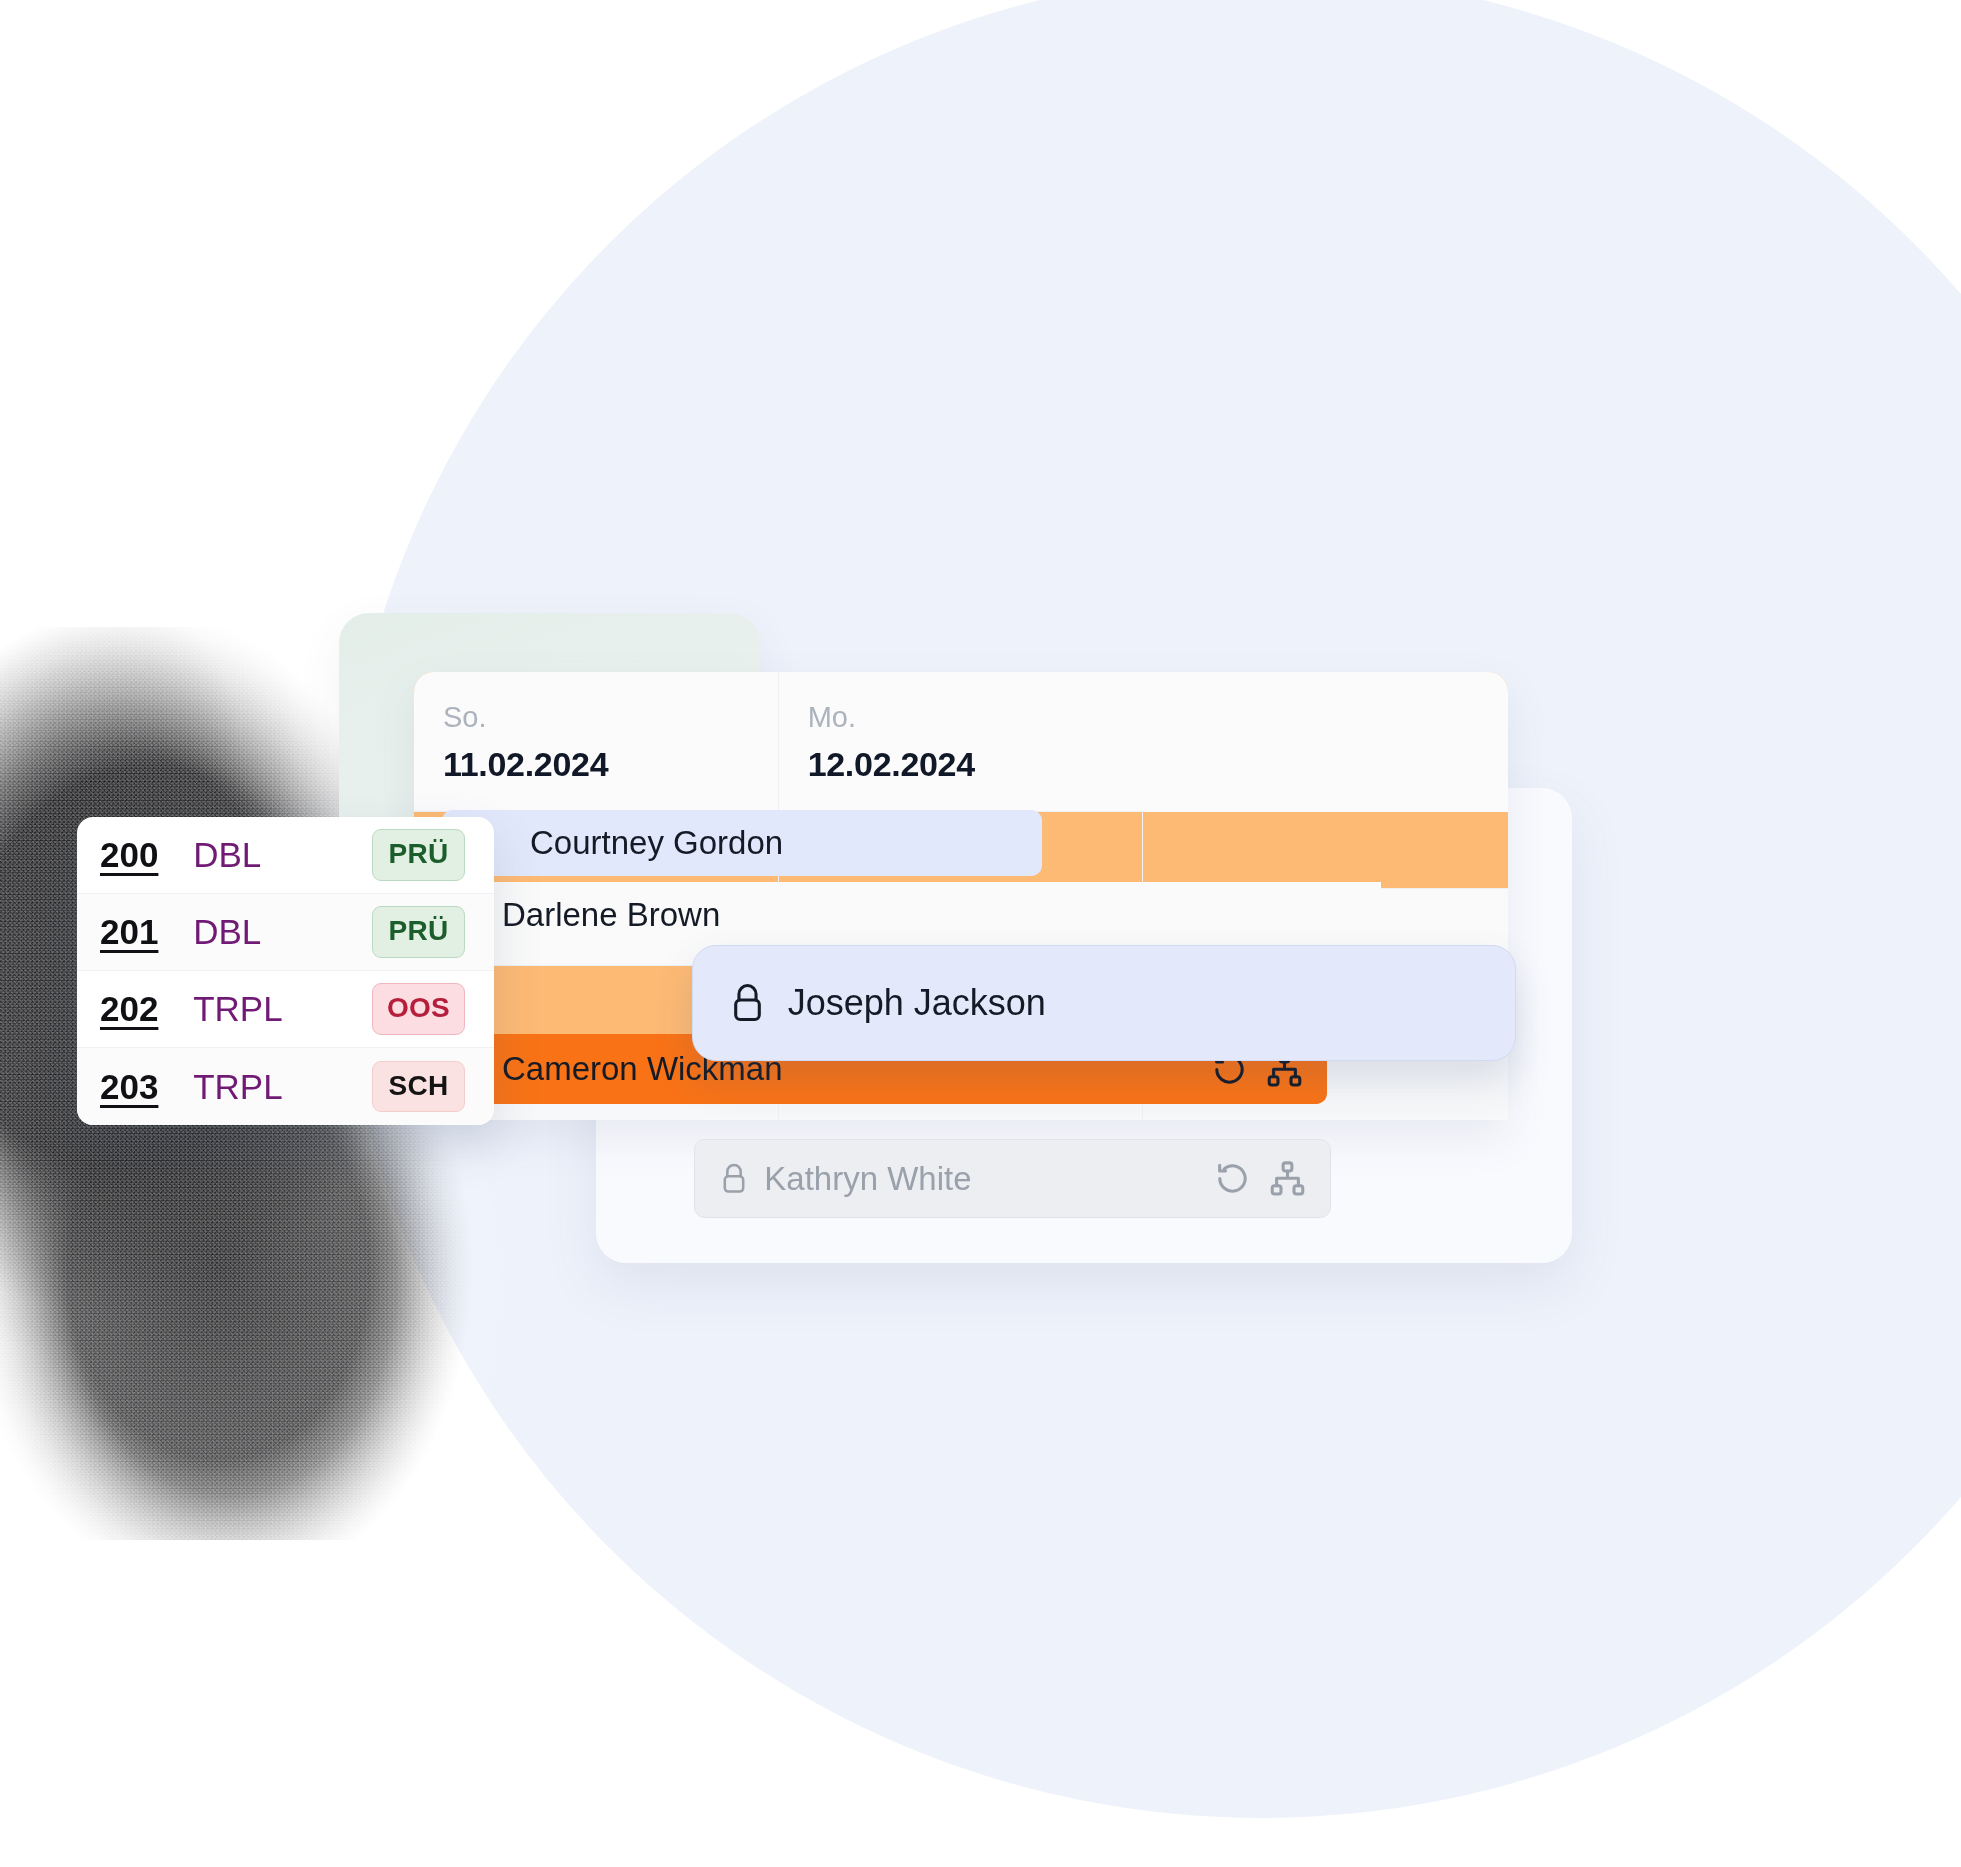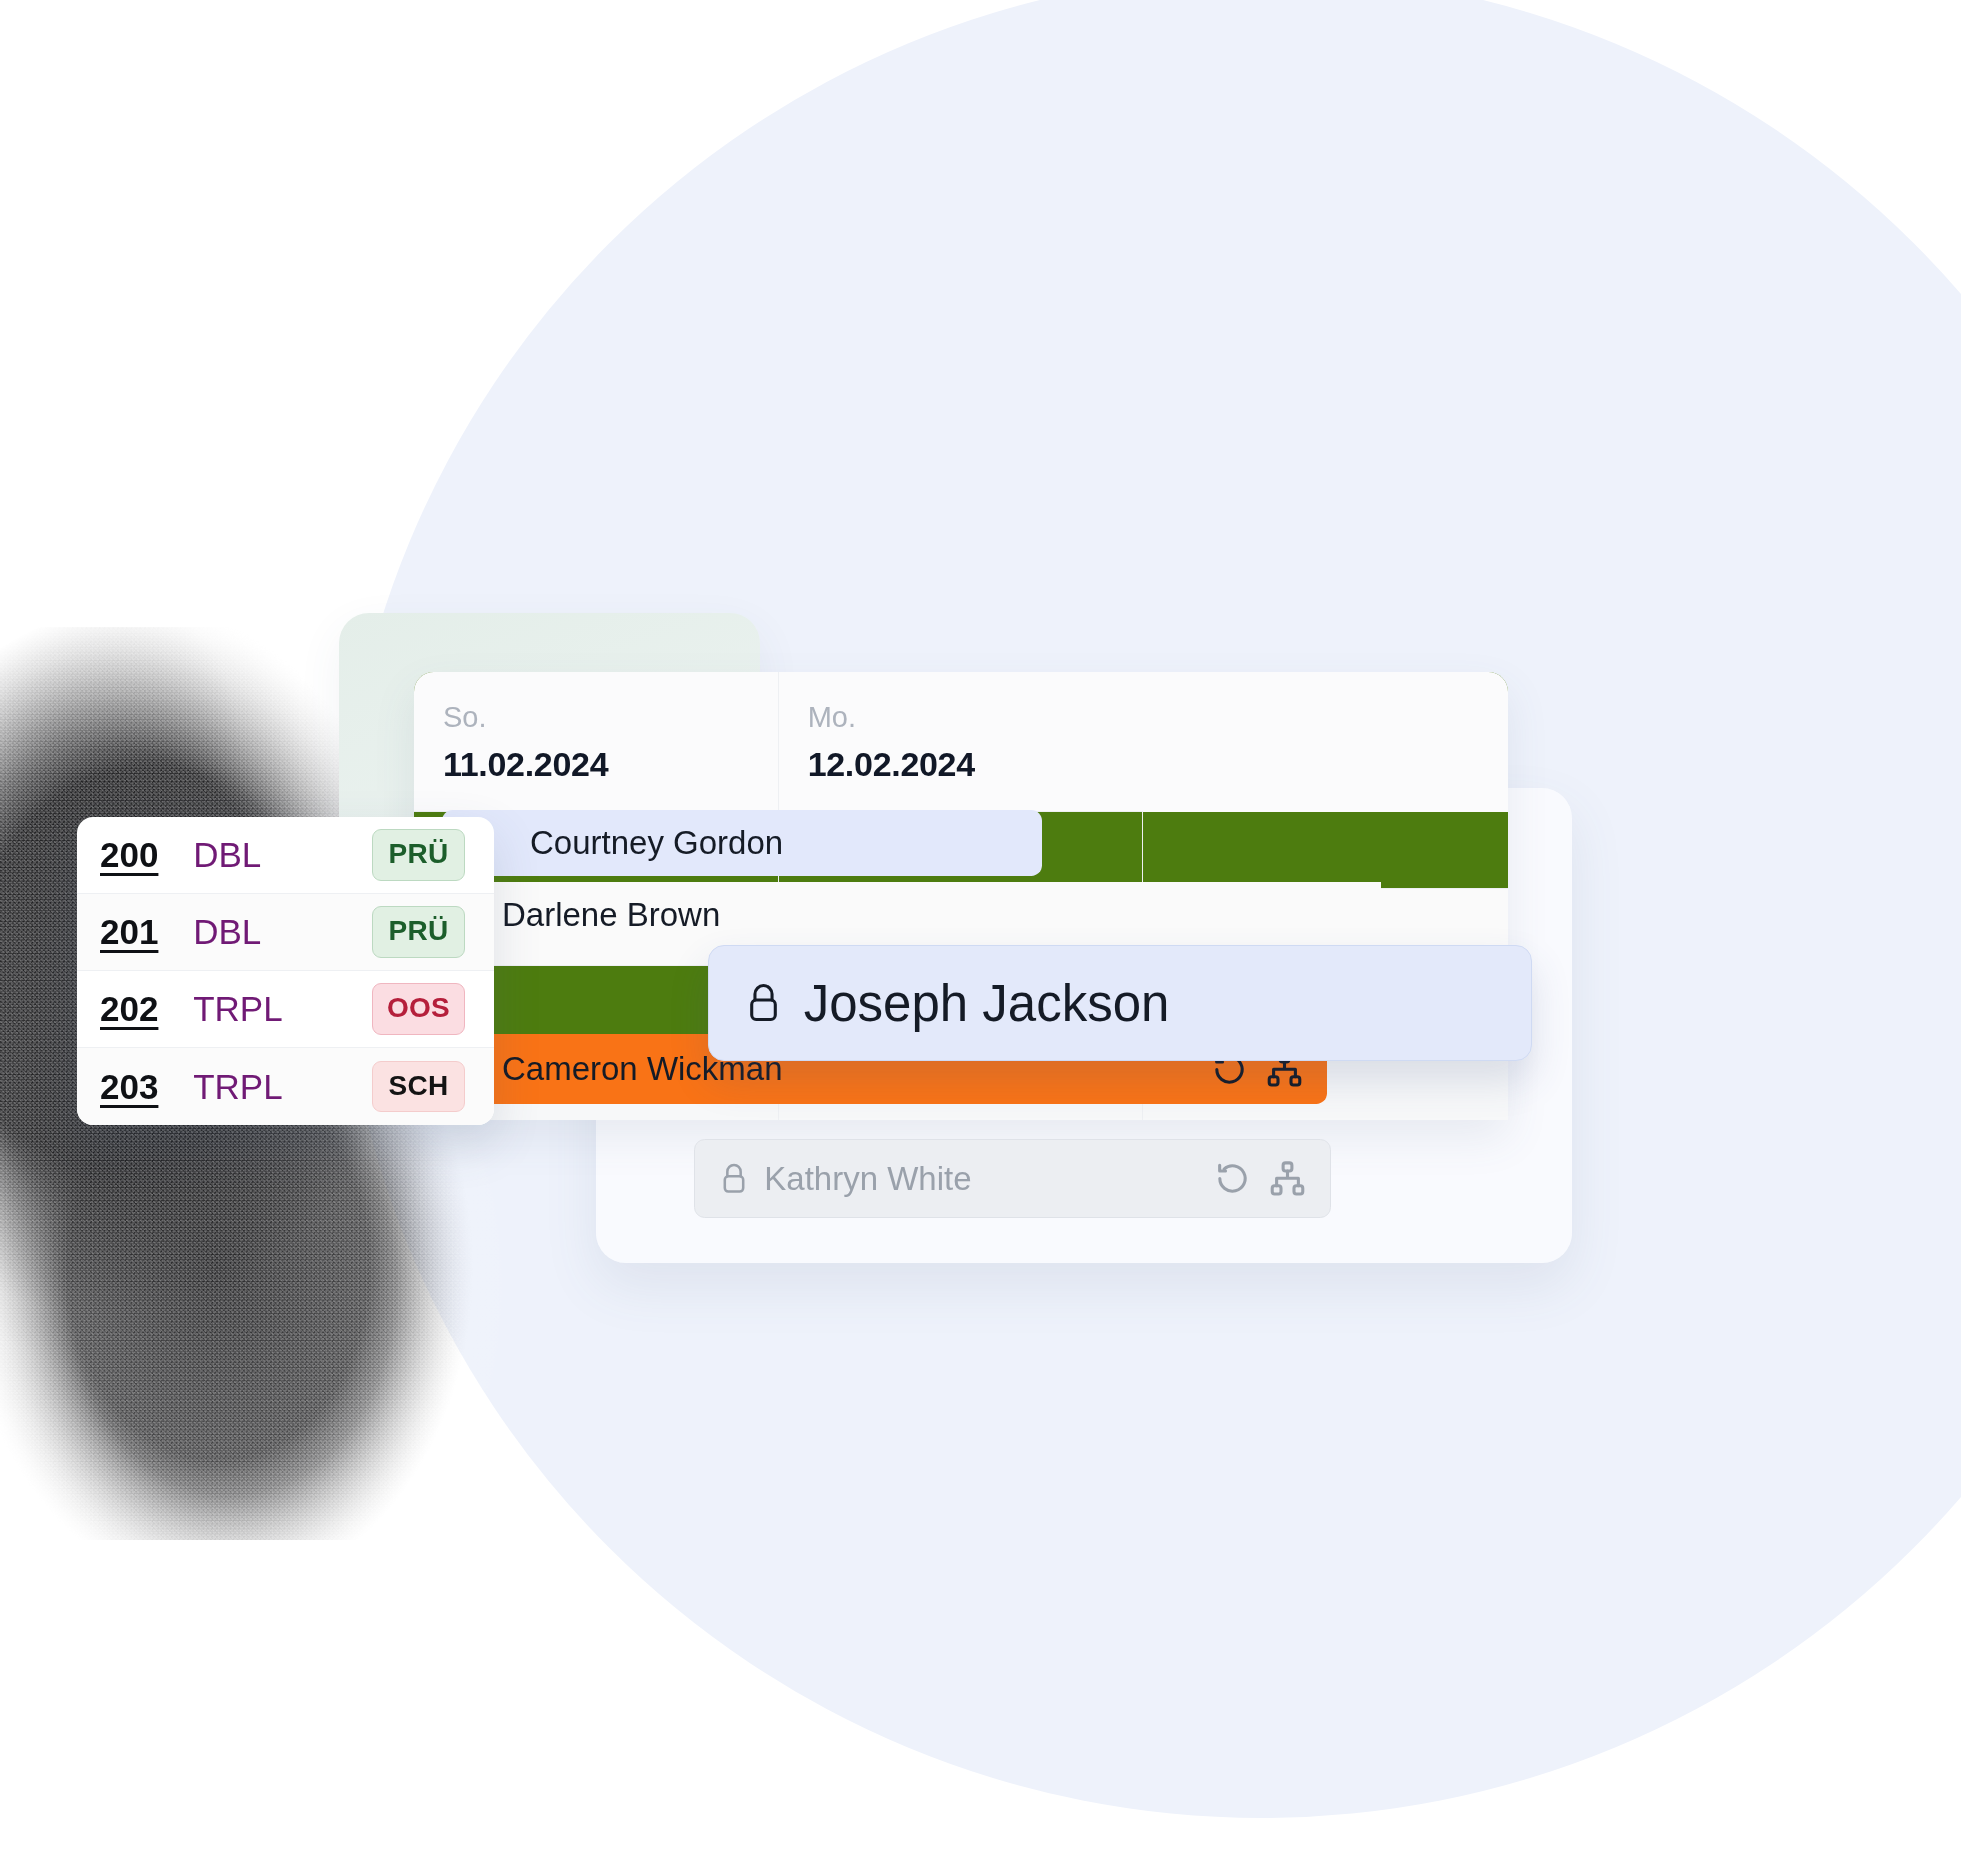--- a/index.html
+++ b/index.html
@@ -99,21 +99,21 @@
     backdrop-filter: blur(2.7px);
   }
 
   
   .calendar {
     position: absolute;
     left: 414px;
     top: 672px;
     width: 1094px;
     border-radius: 19.7px 19.7px 0 0;
-    background: #4d7c0f;
+    background: #fdba74;
     box-shadow: 0 18px 43px rgba(80,100,130,0.10);
     overflow: hidden;
   }
   .cal-head {
     display: grid;
     grid-template-columns: 1fr 1fr 1fr;
     background: #fbfbfc;
   }
   .cal-head-cell {
     padding: 30px 0 27px 29px;
@@ -187,30 +187,30 @@
   #chip-cameron {
     left: 414px; top: 1034px;
     width: 913px; height: 70px;
     background: #f97316;
     border-radius: 0 10.7px 10.7px 0;
   }
 
   
   .drag-card {
     position: absolute;
-    left: 708px; top: 945px;
+    left: 692px; top: 945px;
     width: 824px; height: 116px;
     background: #e3e9fa;
     border: 1.8px solid #cfdaf3;
-    border-radius: 16px;
+    border-radius: 24px;
     display: flex;
     align-items: center;
     gap: 19.7px;
     padding: 0 34px;
-    font-size: 51px;
+    font-size: 36px;
     color: #151b26;
     box-shadow: 0 19.7px 39px rgba(60,80,130,0.16);
   }
 
   
   .ghost-row {
     position: absolute;
     left: 694px; top: 1139px;
     width: 637px; height: 79px;
     background: #eceef2;

